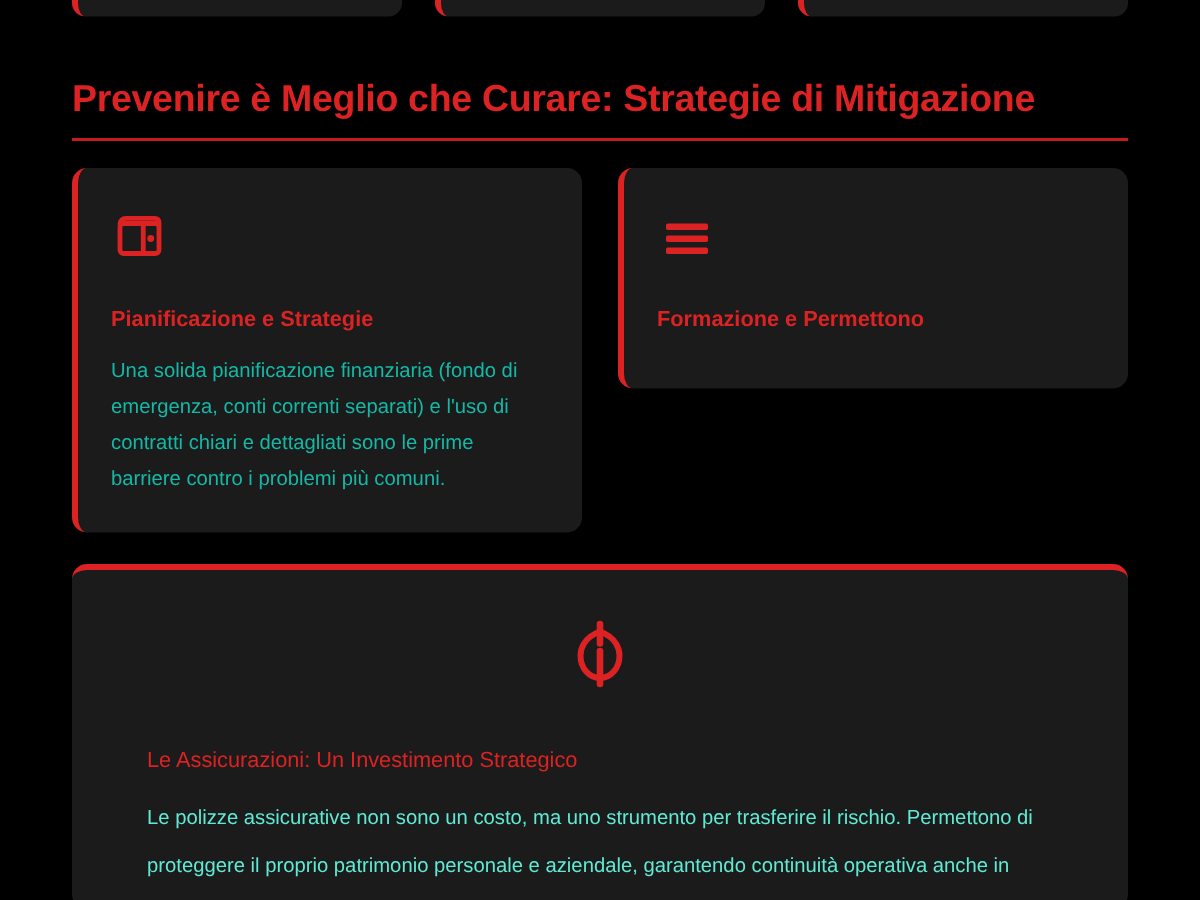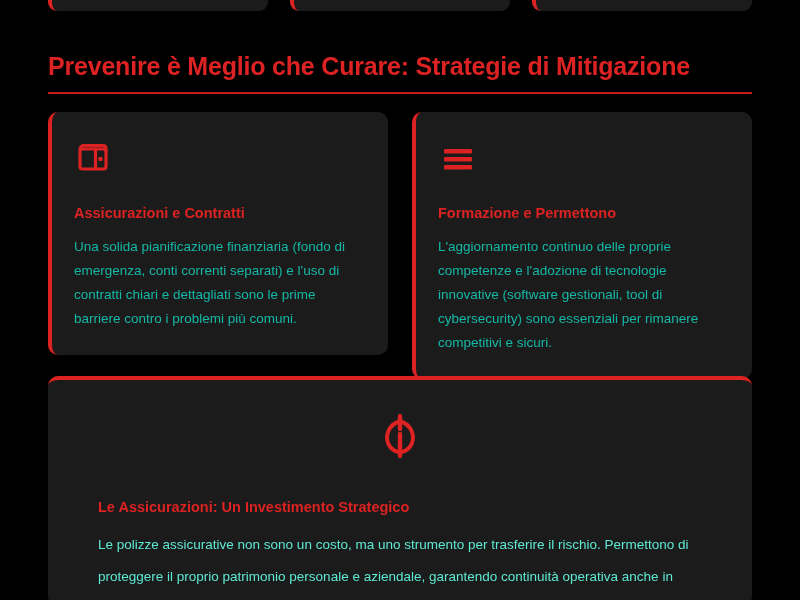--- a/index.html
+++ b/index.html
@@ -134,21 +134,21 @@
   .wide-icon {
     width: 42px;
     height: 48px;
     color: #dc2222;
   }
   .wide-icon svg { display: block; }
 
   .wide-title {
     color: #dc2222;
     font-size: 14.5px;
-    font-weight: 700;
+    font-weight: 400;
     line-height: 18px;
     margin-bottom: 13px;
     margin-top: 36px;
   }
   .wide-body {
     color: #5eead4;
     font-size: 13.5px;
     line-height: 32px;
     max-width: 620px;
   }
@@ -173,34 +173,33 @@
 
     <div class="feature-card">
       <span class="card-icon">
         <svg viewBox="0 0 40 40" width="40" height="40" fill="none" stroke="currentColor" stroke-width="3.2" stroke-linecap="round" stroke-linejoin="round">
           <path d="M6 11.5 C6 9 7.6 7.6 10 7.6 L29 7.6 C31 7.6 32 8.8 32 10.6 L32 13"></path>
           <rect x="6" y="11" width="26" height="20" rx="2.4"></rect>
           <path d="M21.5 11 L21.5 31"></path>
           <circle cx="26.5" cy="21" r="2.3" fill="currentColor" stroke="none"></circle>
         </svg>
       </span>
-      <div class="card-title">Assicurazioni e Contratti</div>
+      <div class="card-title">Pianificazione e Strategie</div>
       <p class="card-body">Una solida pianificazione finanziaria (fondo di emergenza, conti correnti separati) e l'uso di contratti chiari e dettagliati sono le prime barriere contro i problemi più comuni.</p>
     </div>
 
     <div class="feature-card tall">
       <span class="card-icon">
         <svg viewBox="0 0 40 40" width="40" height="40">
           <rect x="6" y="11" width="28" height="4.4" rx="1.2" fill="currentColor"></rect>
           <rect x="6" y="19" width="28" height="4.4" rx="1.2" fill="currentColor"></rect>
           <rect x="6" y="27" width="28" height="4.4" rx="1.2" fill="currentColor"></rect>
         </svg>
       </span>
       <div class="card-title">Formazione e Permettono</div>
-      <p class="card-body">L'aggiornamento continuo delle proprie competenze e l'adozione di tecnologie innovative (software gestionali, tool di cybersecurity) sono essenziali per rimanere competitivi e sicuri.</p>
     </div>
 
   </div>
 
   <div class="wide-card">
     <div class="wide-icon-wrap">
       <span class="wide-icon">
         <svg viewBox="0 0 42 48" width="42" height="48" fill="none" stroke="currentColor" stroke-width="4" stroke-linecap="round" stroke-linejoin="round">
           <path d="M21 9 C10 13 8 21 8 25 C8 33.5 13.8 40 21 40 C28.2 40 34 33.5 34 25 C34 21 32 13 21 9 Z"></path>
           <path d="M21 4 L21 17" stroke-width="4.4"></path>

